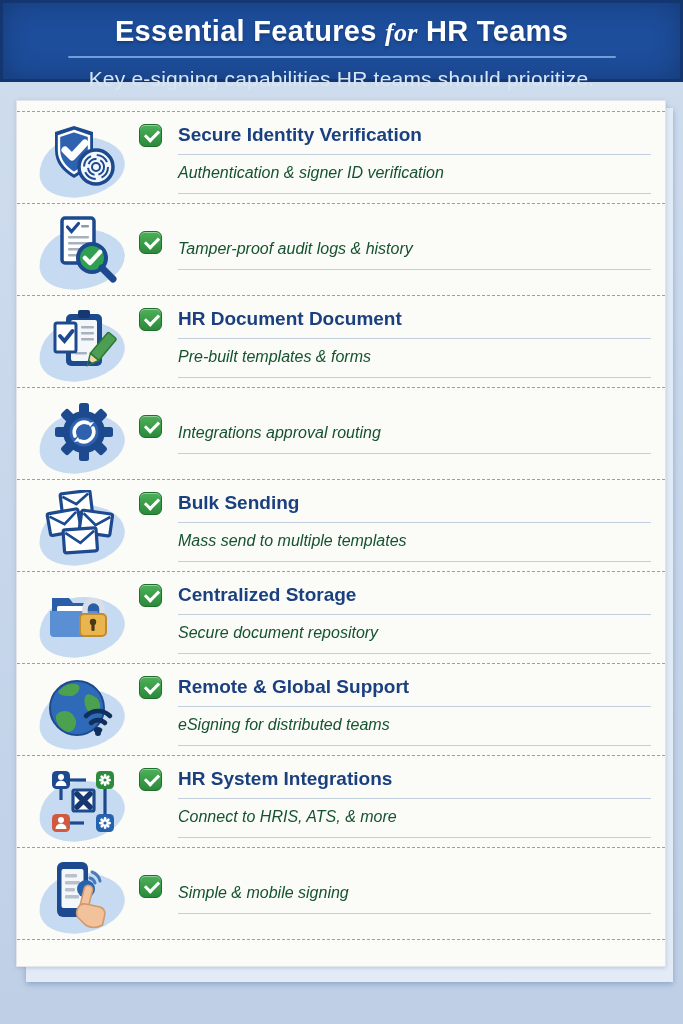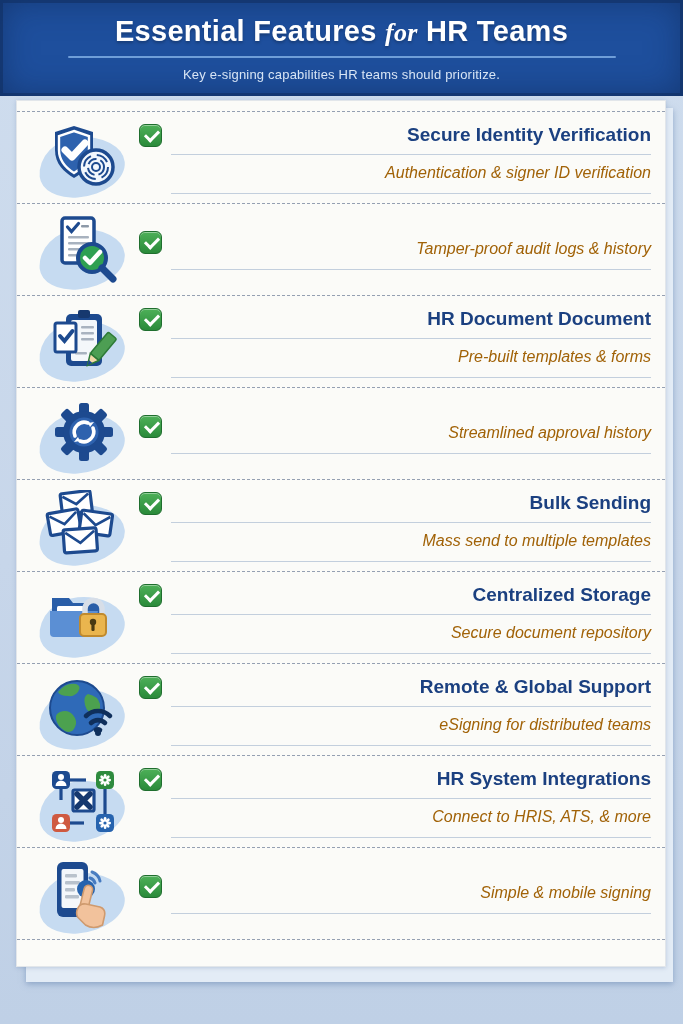--- a/index.html
+++ b/index.html
@@ -4,30 +4,30 @@
 <style>
   * { margin:0; padding:0; box-sizing:border-box; }
   html,body { width:683px; height:1024px; }
   body {
     font-family:"Liberation Sans", sans-serif;
     background:linear-gradient(180deg,#cfddee 0%,#c7d6ea 55%,#bfd0e6 100%);
     position:relative; overflow:hidden;
   }
   
   .header {
-    position:absolute; left:0; top:0; width:683px; height:96px;
+    position:absolute; left:0; top:0; width:683px; height:82px;
     background:#1e4f9d;
     box-shadow:inset 0 0 0 3px rgba(16,45,95,.55), inset 0 0 34px rgba(12,36,80,.55);
     text-align:center; padding-top:15px;
   }
   .page-title { color:#fff; font-size:29px; font-weight:bold; letter-spacing:.3px;
     text-shadow:0 2px 3px rgba(0,0,0,.25); }
   .page-title em { font-family:"Liberation Serif", serif; font-style:italic; font-weight:bold; font-size:26px; }
   .title-underline { width:548px; height:2px; background:#6f9ed8; margin:8px auto 9px; border-radius:1px; }
-  .page-subtitle { color:#d8e5f5; font-size:13px; letter-spacing:.2px; }
+  .page-subtitle { color:#d8e5f5; font-size:21px; letter-spacing:.2px; }
   
   .under-sheet {
     position:absolute; left:26px; right:10px; top:108px; height:874px;
     background:#e3ecf6; box-shadow:0 2px 6px rgba(95,125,170,.55);
   }
   .card {
     position:absolute; left:16px; right:17px; top:100px; bottom:57px;
     background:#fbfbf8; border:1px solid #e2e6ea;
     box-shadow:0 1px 4px rgba(110,135,175,.35);
     padding:10px 0 0 0; display:flex; flex-direction:column;
@@ -37,34 +37,34 @@
     border-top:1px dashed rgba(115,130,155,.75);
     padding:0 14px 0 10px;
   }
   .icon-wrap { width:112px; height:86px; flex:none; position:relative;
     display:flex; align-items:center; justify-content:center; }
   .icon-wrap::before { content:''; position:absolute; left:12px; bottom:4px;
     width:86px; height:60px; background:#c6dbf1;
     border-radius:48% 52% 58% 42% / 60% 48% 52% 40%;
     transform:rotate(-5deg); }
   .icon-wrap svg { position:relative; }
-  .feature-body { flex:1; display:flex; gap:9px; align-items:flex-start; padding-top:2px;text-align:right; }
+  .feature-body { flex:1; display:flex; gap:16px; align-items:flex-start; padding-top:2px; }
   .check {
     width:23px; height:23px; flex:none; margin-top:0;
     background:linear-gradient(180deg,#4db058,#2a8a3a);
     border:1px solid #1f6e2e; border-radius:6px; position:relative;
     box-shadow:inset 0 1px 0 rgba(255,255,255,.4);
   }
   .check::after { content:''; position:absolute; left:5px; top:5px;
     width:11px; height:6px; border-left:3px solid #fff; border-bottom:3px solid #fff;
     transform:rotate(-45deg); }
   .texts { flex:1; }
   .feature-title { font-size:19px; font-weight:bold; color:#1b4080;
     padding-bottom:8px; border-bottom:1px solid #c3cfdd; }
-  .feature-subtitle { font-size:16px; font-style:italic; color:#a16207;
+  .feature-subtitle { font-size:16px; font-style:italic; color:#14532d;
     padding:9px 0 11px 0; border-bottom:1px solid #c3cfdd; }
   .card-footer { flex:1; border-top:1px dashed rgba(115,130,155,.75); margin-top:0; }
 </style>
 </head>
 <body>
 
 <div class="header">
   <h1 class="page-title"><span>Essential Features</span> <em>for</em> <span>HR Teams</span></h1>
   <div class="title-underline"></div>
   <p class="page-subtitle">Key e-signing capabilities HR teams should prioritize.</p>
@@ -163,21 +163,21 @@
         <circle cx="40" cy="34" r="14.5" fill="#2e62ae"></circle>
         <path d="M31 38 a10 10 0 0 1 13 -13" stroke="#fff" stroke-width="3.6" fill="none" stroke-linecap="round"></path>
         <path d="M44 25 l6 -1 l-4 5 z" fill="#fff"></path>
         <path d="M49 30 a10 10 0 0 1 -13 13" stroke="#fff" stroke-width="3.6" fill="none" stroke-linecap="round"></path>
         <path d="M36 43 l-6 1 l4 -5 z" fill="#fff"></path>
       </svg>
     </div>
     <div class="feature-body">
       <span class="check"></span>
       <div class="texts">
-        <p class="feature-subtitle">Streamlined approval history</p>
+        <p class="feature-subtitle">Integrations approval routing</p>
       </div>
     </div>
   </section>
 
   <section class="feature">
     <div class="icon-wrap">
       <svg width="78" height="72" viewBox="0 0 78 72">
         <g transform="translate(16,4) rotate(-7)">
           <rect width="30" height="21" rx="2" fill="#fff" stroke="#1d4a8f" stroke-width="3.2"></rect>
           <path d="M2 3 L15 12 L28 3" fill="none" stroke="#1d4a8f" stroke-width="2.6"></path>

